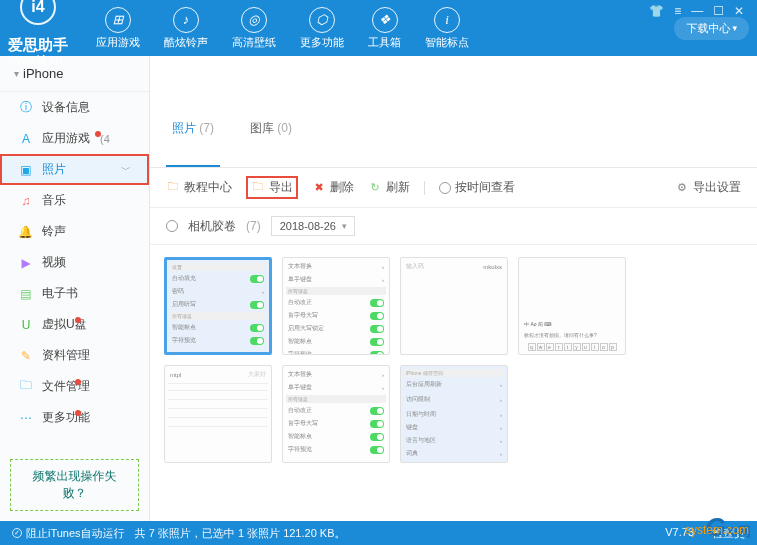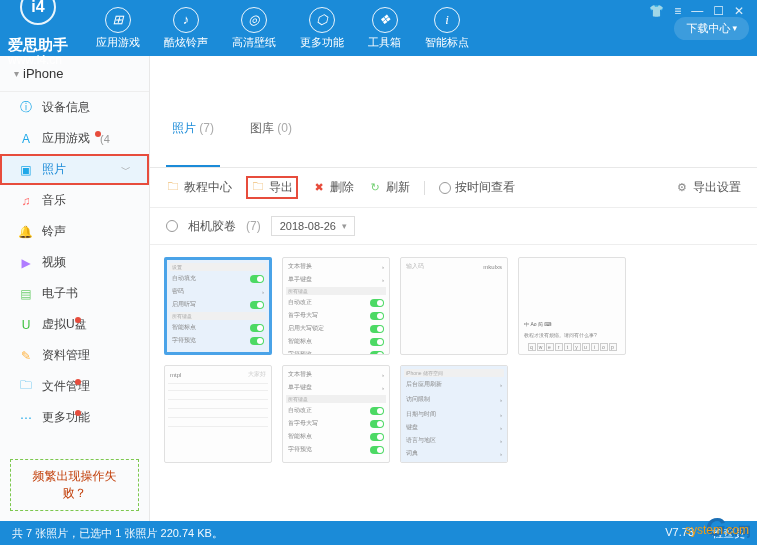--- a/index.html
+++ b/index.html
@@ -28,21 +28,21 @@
     .sidebar { width: 150px; background: #fafbfc; border-right: 1px solid #e8e8e8; display: flex; flex-direction: column; }
     .device-hdr { padding: 10px 14px; font-size: 13px; color: #333; cursor: pointer; display: flex; align-items: center; gap: 4px; border-bottom: 1px solid #eee;}
     .side-list { flex: 1; overflow-y: auto; }
     .side-item { display: flex; align-items: center; gap: 8px; padding: 7px 18px; font-size: 12px; color: #444; cursor: pointer; position: relative; }
     .side-item.highlighted { border: 2px solid #e74c3c; padding: 5px 16px; }
     .side-item.active { background: #e9f4fc; color: #1b8bd8; }
     .side-icon { width: 16px; height: 16px; display: flex; align-items: center; justify-content: center; font-size: 12px; border-radius: 3px; }
     .side-badge { width: 6px; height: 6px; background: #e74c3c; border-radius: 50%; position: absolute; }
     .side-count { font-size: 11px; color: #999; margin-left: 2px; }
     .side-chev { margin-left: auto; color: #999; font-size: 10px; }
-    .side-help { padding: 8px 12px; border: 1px dashed #7cc84e; color: #c2410c; margin: 10px; font-size: 12px; text-align: center; cursor: pointer; }
+    .side-help { padding: 8px 12px; border: 1px dashed #7cc84e; color: #0f766e; margin: 10px; font-size: 12px; text-align: center; cursor: pointer; }
     
     .main { flex: 1; display: flex; flex-direction: column; }
     .tabs { display: flex; border-bottom: 1px solid #e8e8e8; padding: 0 16px; }
     .tab { padding: 28px 6px; margin-right: 24px; font-size: 12px; color: #666; cursor: pointer; border-bottom: 2px solid transparent; margin-top: 36px; }
     .tab.active { color: #1b8bd8; border-bottom-color: #1b8bd8; }
     
     .toolbar { display: flex; align-items: center; padding: 8px 16px; gap: 14px; font-size: 12px; color: #555; border-bottom: 1px solid #eee; }
     .tb-btn { display: flex; align-items: center; gap: 4px; cursor: pointer; }
     .tb-btn.highlighted { border: 2px solid #e74c3c; padding: 1px 3px; }
     .tb-icn { width: 14px; height: 14px; display: flex; align-items: center; justify-content: center; font-size: 11px; }
@@ -388,21 +388,25 @@
               <span>词典</span>
               <span>›</span>
             </div>
       </div>
         </div>
     </div>
   </div>
 </div>
 
 <div class="statusbar">
-  <span>共 7 张照片，已选中 1 张照片 220.74 KB。</span>
+  <div class="sb-chk">
+      <span style="border:1px solid rgba(255,255,255,0.8);width:10px;height:10px;border-radius:50%;display:inline-flex;align-items:center;justify-content:center;font-size:7px">✓</span>
+      <span>阻止iTunes自动运行</span>
+    </div>
+  <span>共 7 张照片，已选中 1 张照片 121.20 KB。</span>
   <div class="sb-right">
     <span>V7.73</span>
     <span>检查更</span>
   </div>
 </div>
 
 <div class="watermark">
   <span class="wm-g">G</span>
     <span class="wm-rest">XI网</span>
 </div>

